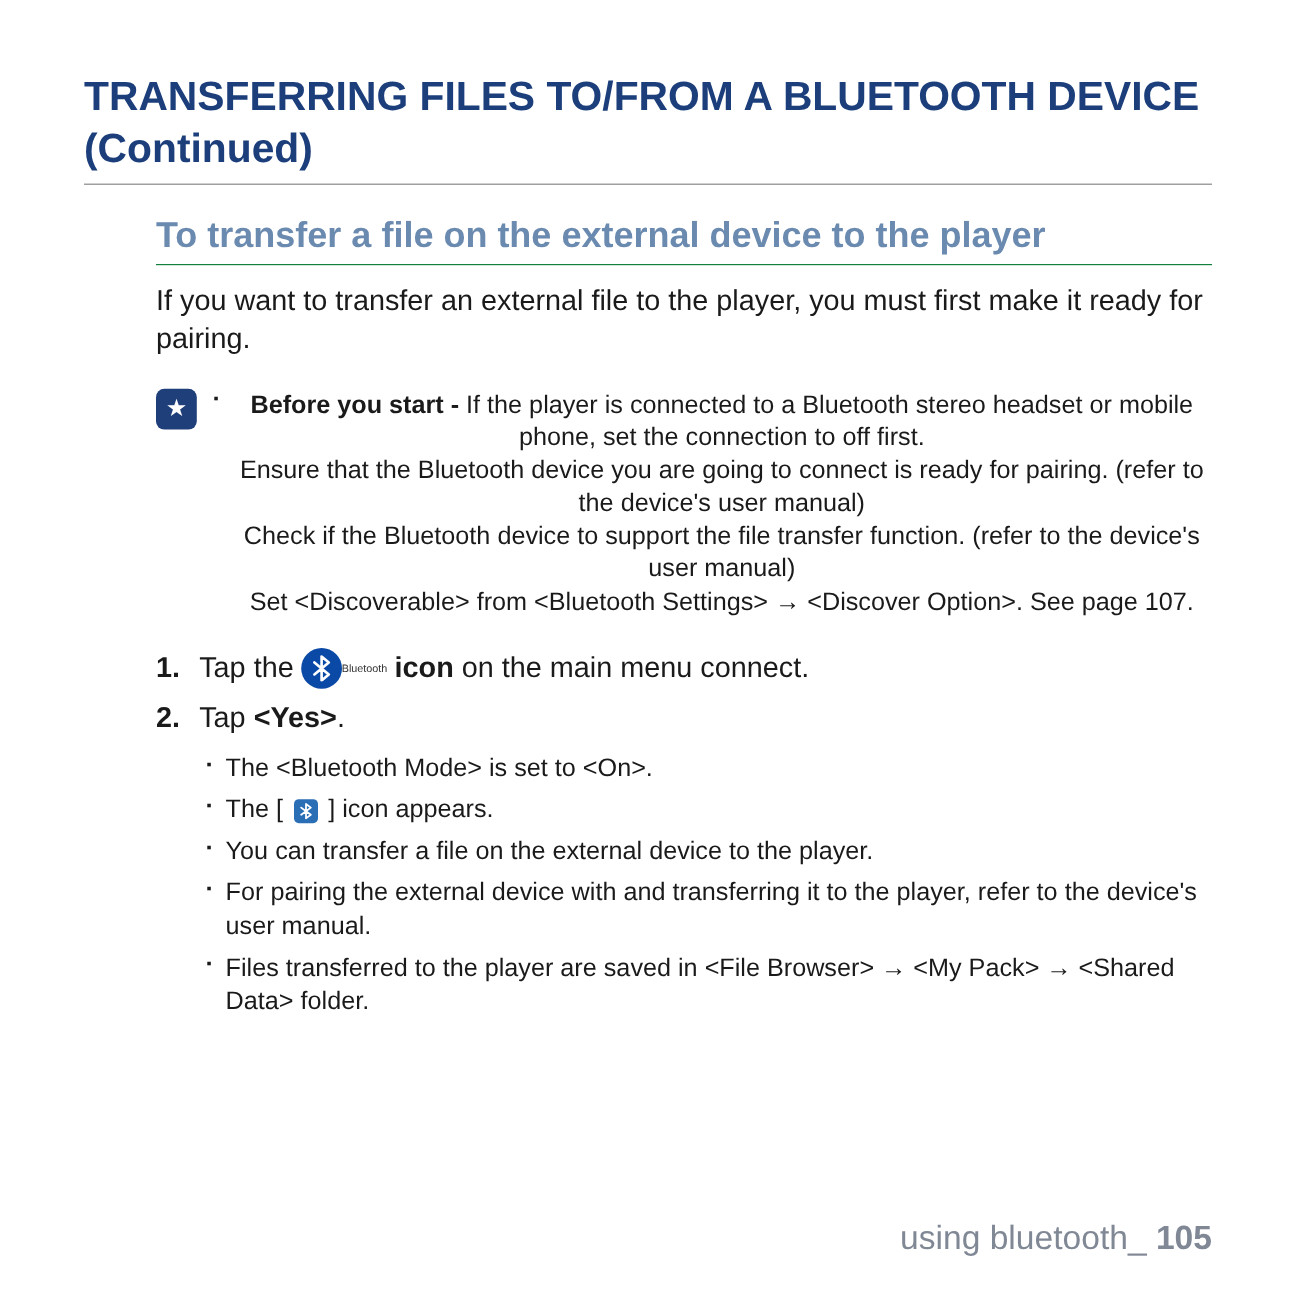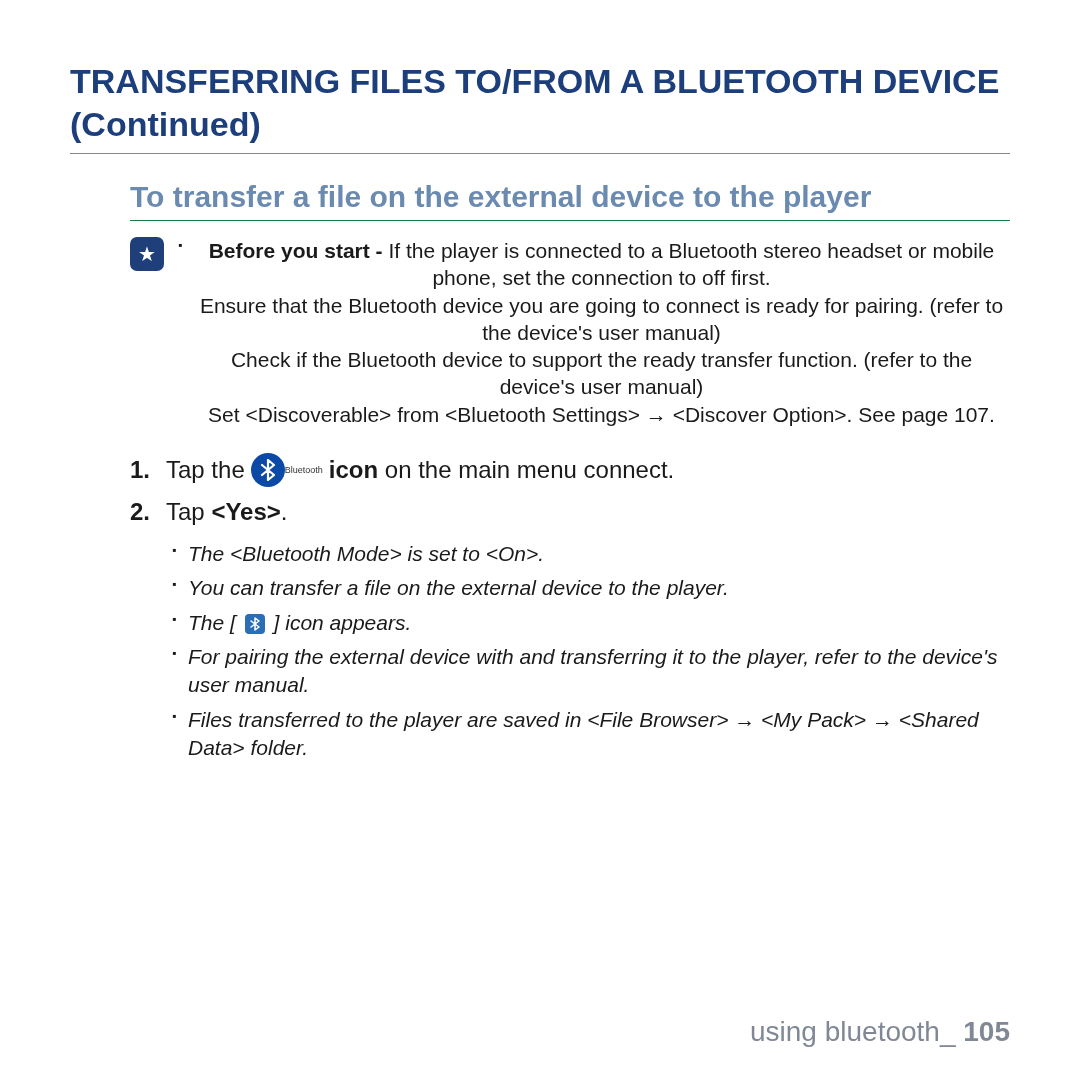--- a/index.html
+++ b/index.html
@@ -94,21 +94,20 @@
   }
   .bt-caption {
     font-size: 9px;
     color: #333;
     margin-top: 1px;
   }
   .sublist {
     margin: 10px 0 0 102px;
     font-size: 21px;
     line-height: 1.35;
-    font-style: italic;
   }
   .sublist .item { position: relative; padding-left: 16px; margin: 6px 0; }
   .sublist .item::before { content: "▪"; position: absolute; left: 0; top: 2px; font-size: 12px; }
   .bt-small {
     display: inline-flex;
     width: 20px;
     height: 20px;
     border-radius: 4px;
     background: #2a6fb5;
     color: #fff;
@@ -130,28 +129,29 @@
 </style>
 </head>
 <body>
 
 <div class="page">
 
   <div class="title">TRANSFERRING FILES TO/FROM A BLUETOOTH DEVICE (Continued)</div>
 
   <div class="subtitle">To transfer a file on the external device to the player</div>
 
+  <div class="intro">If you want to transfer an external file to the player, you must first make it ready for pairing.</div>
 
   <div class="note-row">
     <div class="note-badge">★</div>
     <div class="note-body">
       <div class="bulleted">
         <span class="bold">Before you start - </span><span>If the player is connected to a Bluetooth stereo headset or mobile phone, set the connection to off first.</span>
         <div>Ensure that the Bluetooth device you are going to connect is ready for pairing. (refer to the device's user manual)</div>
-        <div>Check if the Bluetooth device to support the ready transfer function. (refer to the device's user manual)</div>
+        <div>Check if the Bluetooth device to support the file transfer function. (refer to the device's user manual)</div>
         <div>Set &lt;Discoverable&gt; from &lt;Bluetooth Settings&gt; → &lt;Discover Option&gt;. See page 107.</div>
       </div>
     </div>
   </div>
 
   <div class="steps">
     <div class="step">
       <span class="num bold">1.</span>
       <span>Tap the</span>
       <span class="bt-big">
@@ -170,30 +170,30 @@
     <div class="step">
       <span class="num bold">2.</span>
       <span>
         <span>Tap </span><span class="bold">&lt;Yes&gt;</span><span>.</span>
       </span>
     </div>
   </div>
 
   <div class="sublist">
     <div class="item">The &lt;Bluetooth Mode&gt; is set to &lt;On&gt;.</div>
-    <div class="item">You can transfer a file on the external device to the player.</div>
     <div class="item">
       <span>The [ </span>
       <span class="bt-small">
         <svg width="10" height="14" viewBox="0 0 10 14">
           <path d="M5 1 L9 4 L5 7 L9 10 L5 13 L5 1 Z M1 4 L5 7 M1 10 L5 7" stroke="#fff" stroke-width="1.5" fill="none" stroke-linejoin="round" stroke-linecap="round"></path>
         </svg>
       </span>
       <span> ] icon appears.</span>
     </div>
+    <div class="item">You can transfer a file on the external device to the player.</div>
     <div class="item">For pairing the external device with and transferring it to the player, refer to the device's user manual.</div>
     <div class="item">Files transferred to the player are saved in &lt;File Browser&gt; → &lt;My Pack&gt; → &lt;Shared Data&gt; folder.</div>
   </div>
 
 </div>
 
 <div class="footer">
   <span>using bluetooth_ </span><span class="pnum">105</span>
 </div>
 

